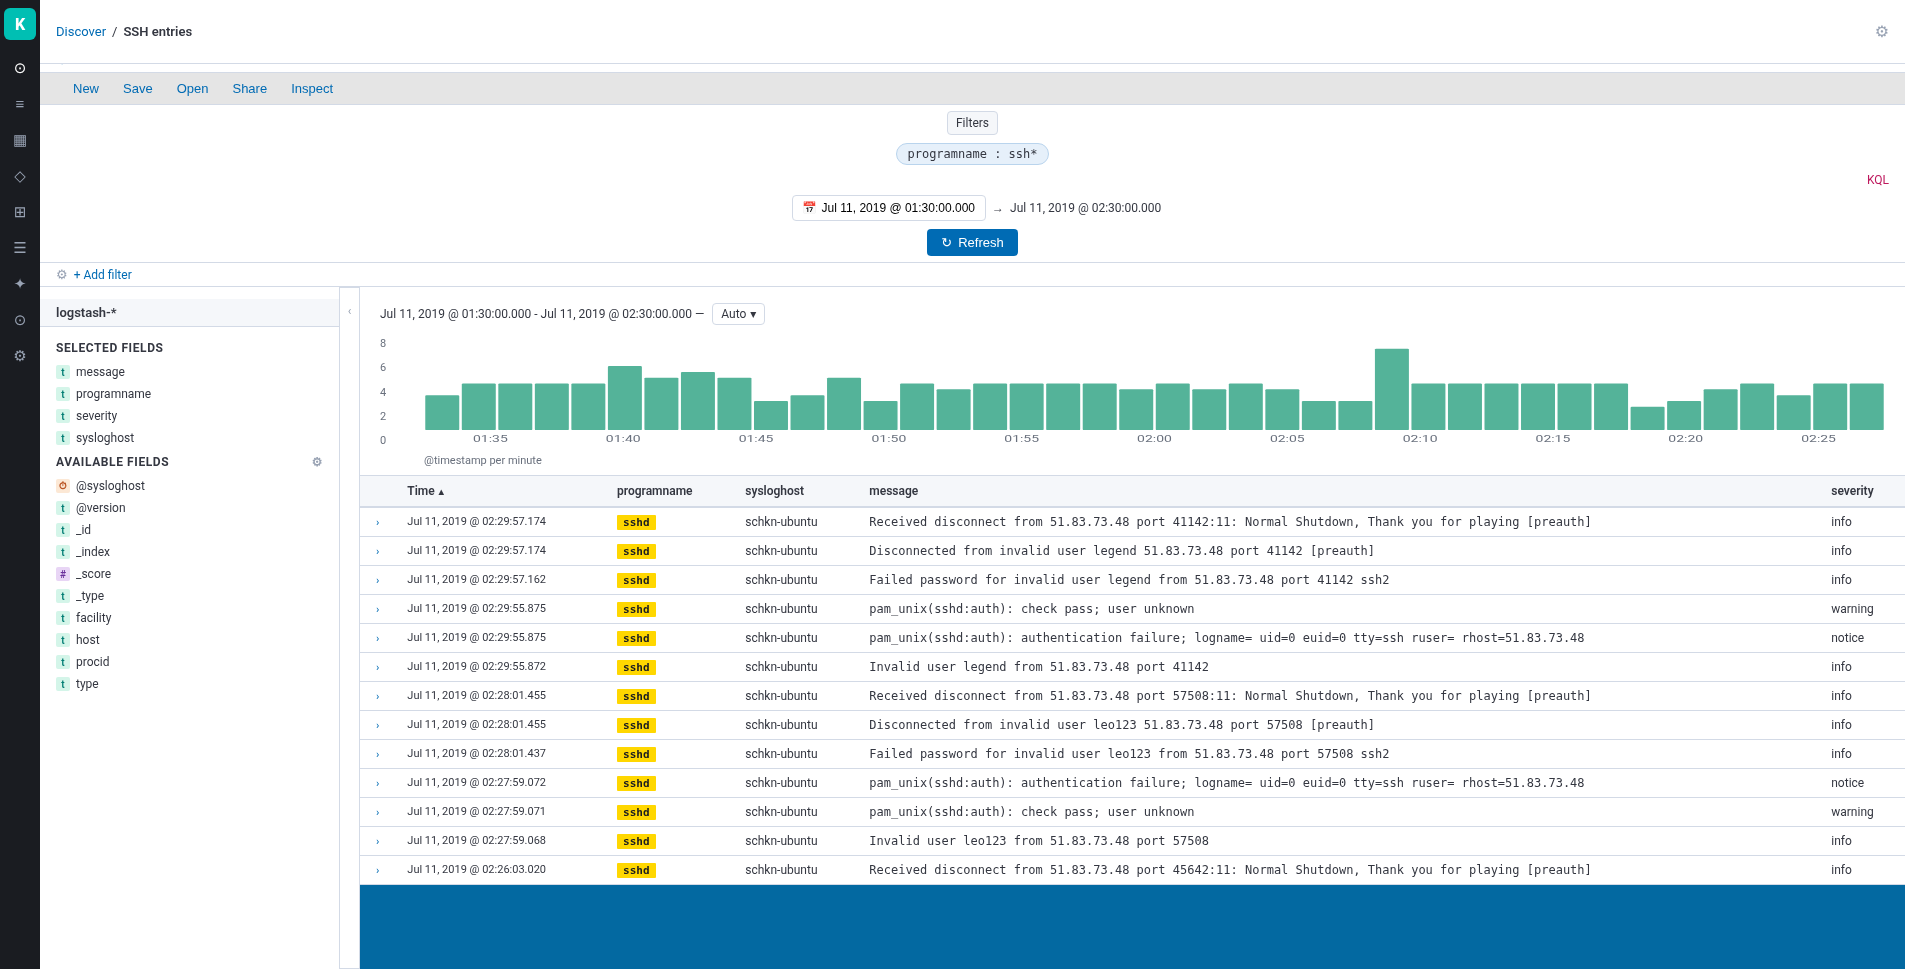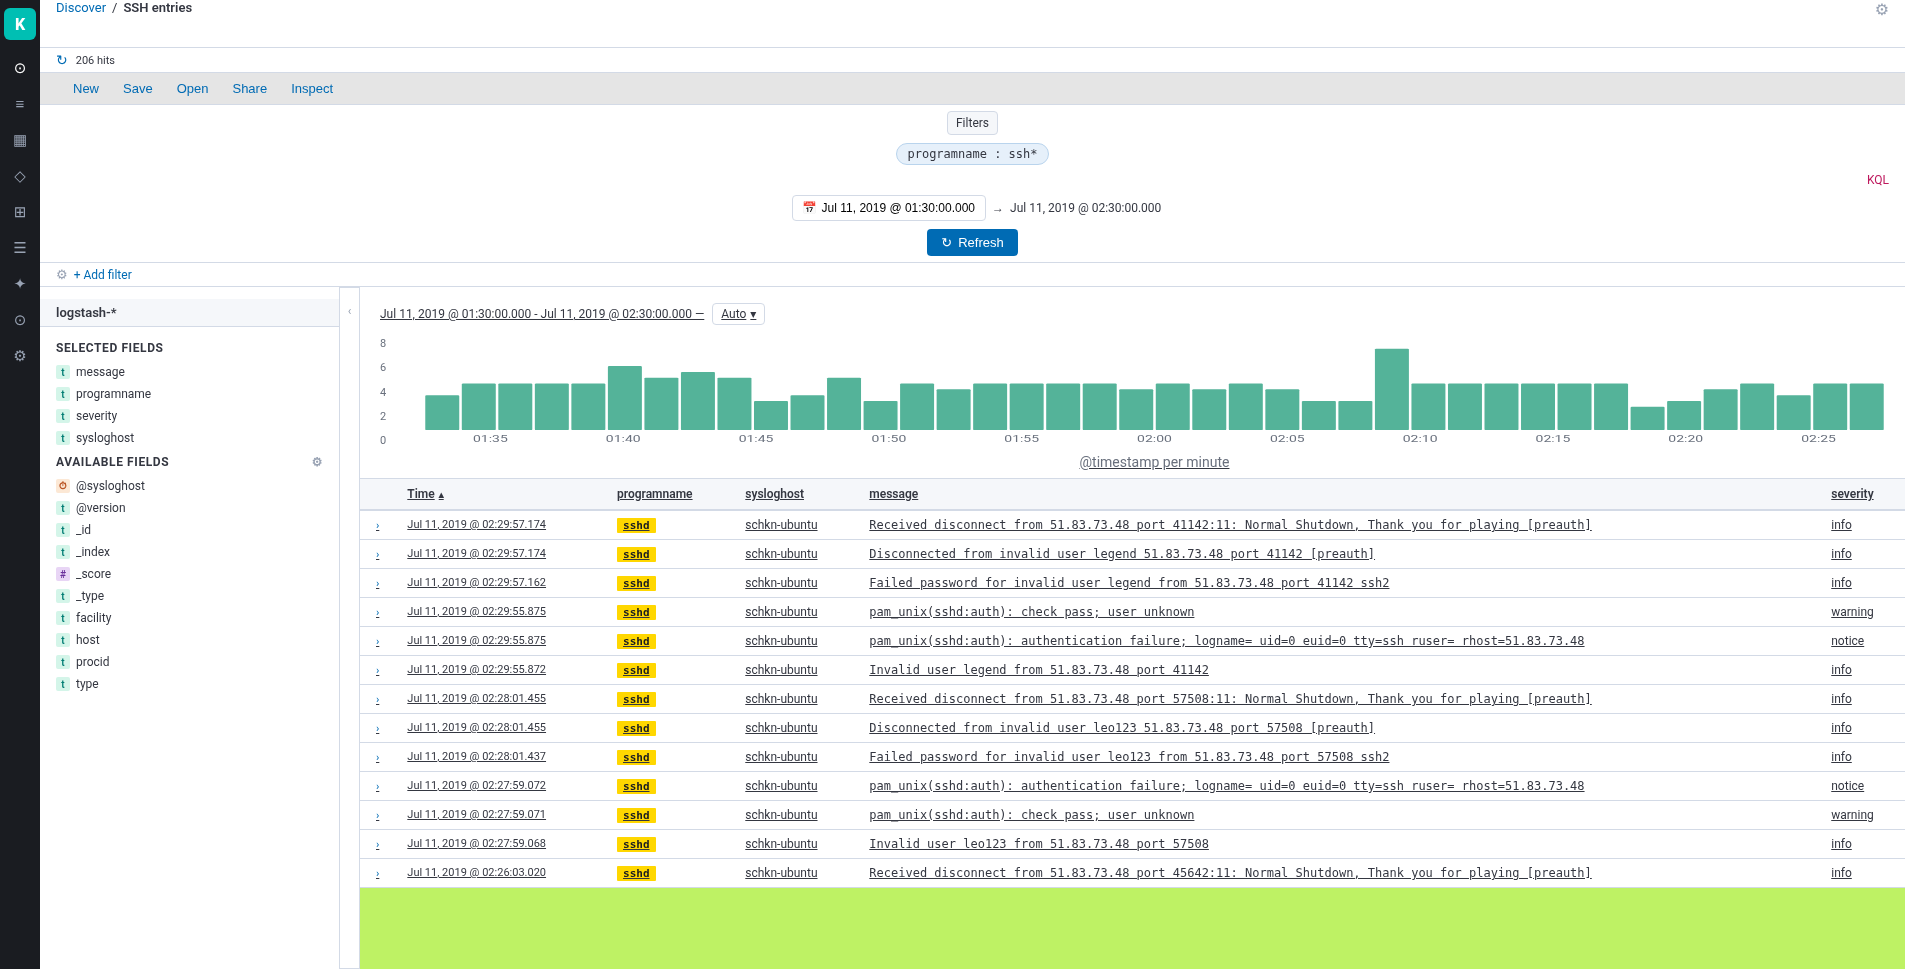--- a/index.html
+++ b/index.html
@@ -17,23 +17,23 @@
       color: white; font-weight: 800; font-size: 16px; margin-bottom: 8px;
     }
     .left-nav .nav-icon {
       width: 32px; height: 32px; display: flex; align-items: center; justify-content: center;
       color: #98a2b3; border-radius: 4px; cursor: pointer; font-size: 15px;
     }
     .left-nav .nav-icon.active { color: #fff; }
 
     
     .top-bar {
-      position: fixed; top: 0; left: 40px; right: 0; height: 48px;
+      position: fixed; top: 0; left: 40px; right: 0; height: 64px;
       background: #fff; border-bottom: 1px solid #d3dae6;
-      display: flex; align-items: flex-start; padding: 0 16px; gap: 8px; z-index: 99;
+      display: flex; align-items: center; padding: 0 16px; gap: 8px; z-index: 99;
     }
     .breadcrumb { display: flex; align-items: center; gap: 6px; font-size: 13px; color: #343741; }
     .breadcrumb .current { font-weight: 600; }
     .top-bar-right { margin-left: auto; display: flex; align-items: center; }
     .settings-icon { color: #98a2b3; font-size: 16px; cursor: pointer; }
 
     
     .main-wrapper { margin-left: 40px; margin-top: 48px; display: flex; flex-direction: column; height: calc(100vh - 48px); }
 
     
@@ -121,21 +121,21 @@
     .field-name { color: #343741; font-size: 12px; }
 
     
     .toggle-btn {
       width: 20px; background: #fff; border: 1px solid #d3dae6; border-left: none;
       display: flex; align-items: flex-start; justify-content: center; padding-top: 16px;
       cursor: pointer; color: #98a2b3; font-size: 12px;
     }
 
     
-    .main-area { flex: 1; overflow-y: auto; background: #bef264; text-decoration: underline; }
+    .main-area { flex: 1; overflow-y: auto; background: #0369a1; }
 
     
     .chart-container {
       background: #fff; margin: 0; padding: 16px 20px 8px;
       border-bottom: 1px solid #d3dae6;
     }
     .chart-header {
       display: flex; align-items: center; justify-content: space-between;
       margin-bottom: 12px; font-size: 12px; color: #343741;
     }
@@ -388,21 +388,21 @@
                 <text x="261.3636363636364" y="124" text-anchor="middle" font-size="11" fill="#69707d">01:45</text>
                 <text x="365.9090909090909" y="124" text-anchor="middle" font-size="11" fill="#69707d">01:50</text>
                 <text x="470.45454545454544" y="124" text-anchor="middle" font-size="11" fill="#69707d">01:55</text>
                 <text x="575" y="124" text-anchor="middle" font-size="11" fill="#69707d">02:00</text>
                 <text x="679.5454545454545" y="124" text-anchor="middle" font-size="11" fill="#69707d">02:05</text>
                 <text x="784.0909090909091" y="124" text-anchor="middle" font-size="11" fill="#69707d">02:10</text>
                 <text x="888.6363636363636" y="124" text-anchor="middle" font-size="11" fill="#69707d">02:15</text>
                 <text x="993.1818181818181" y="124" text-anchor="middle" font-size="11" fill="#69707d">02:20</text>
                 <text x="1097.7272727272727" y="124" text-anchor="middle" font-size="11" fill="#69707d">02:25</text>
               </svg>
-            <div style="text-align:center;font-size:14px;color:#69707d;margin-top:4px;">@timestamp per minute</div>
+            <div style="text-align:left;font-size:11px;color:#69707d;margin-top:4px;">@timestamp per minute</div>
           </div>
         </div>
       </div>
 
       <div class="table-container">
         <table>
           <thead>
             <tr>
               <th style="width:30px;"></th>
               <th>

